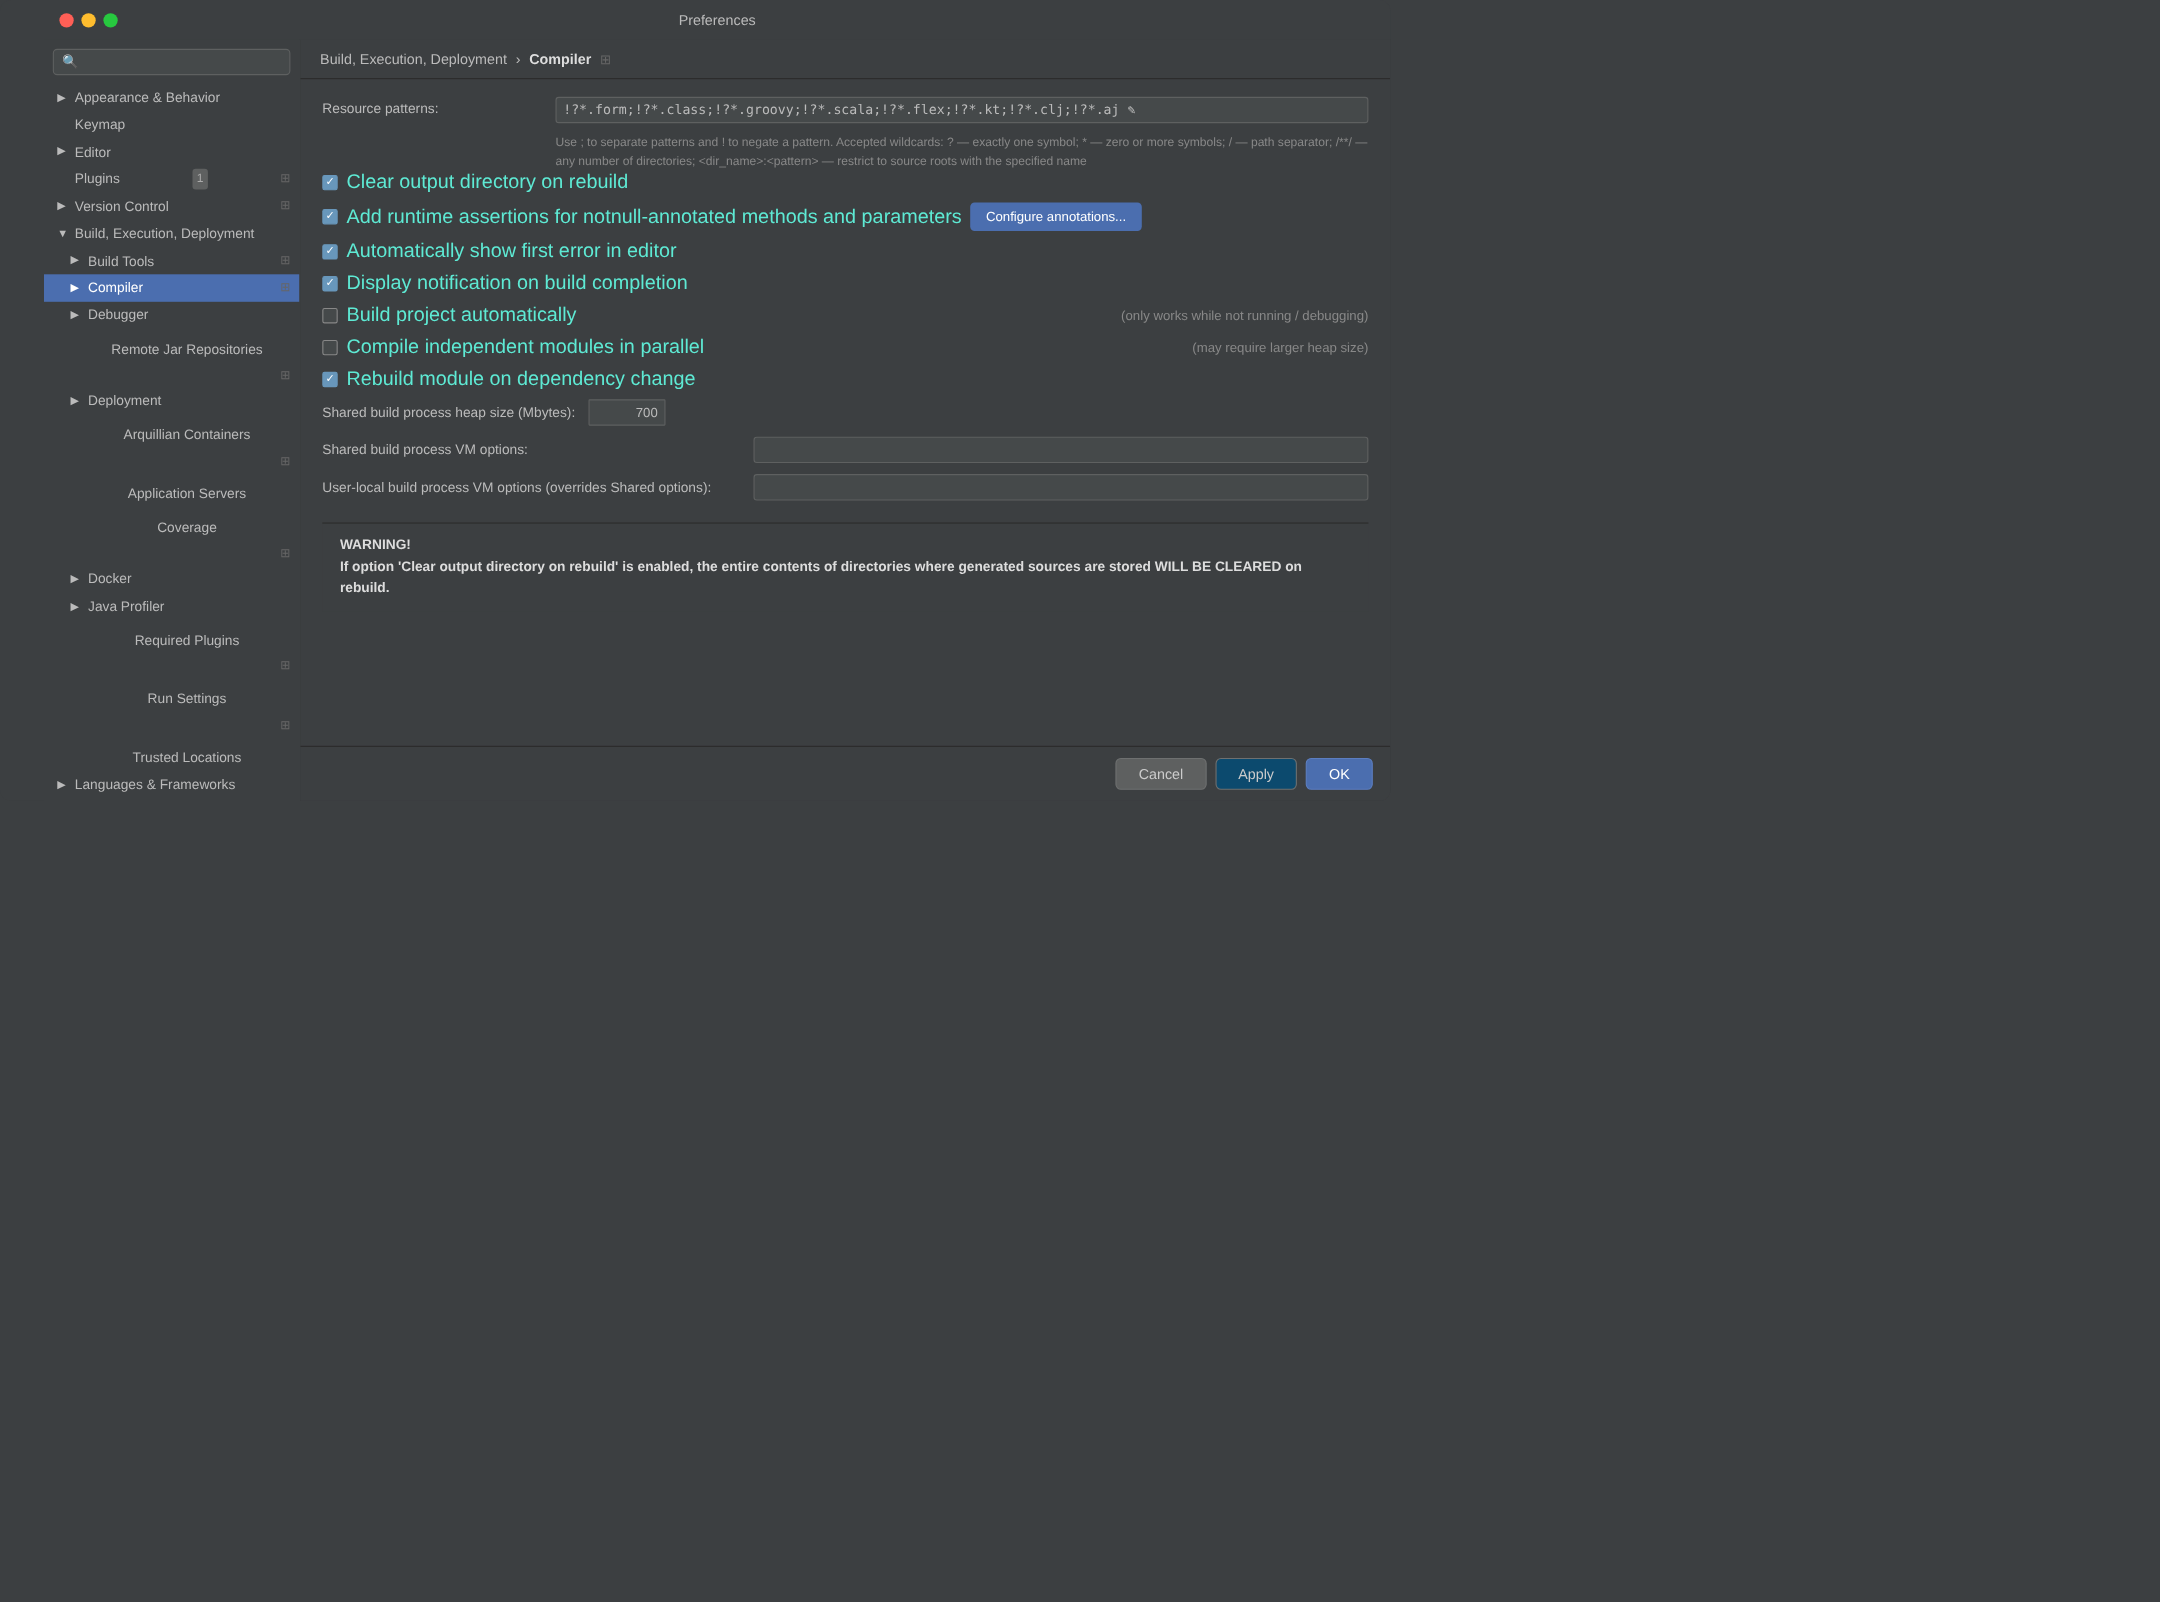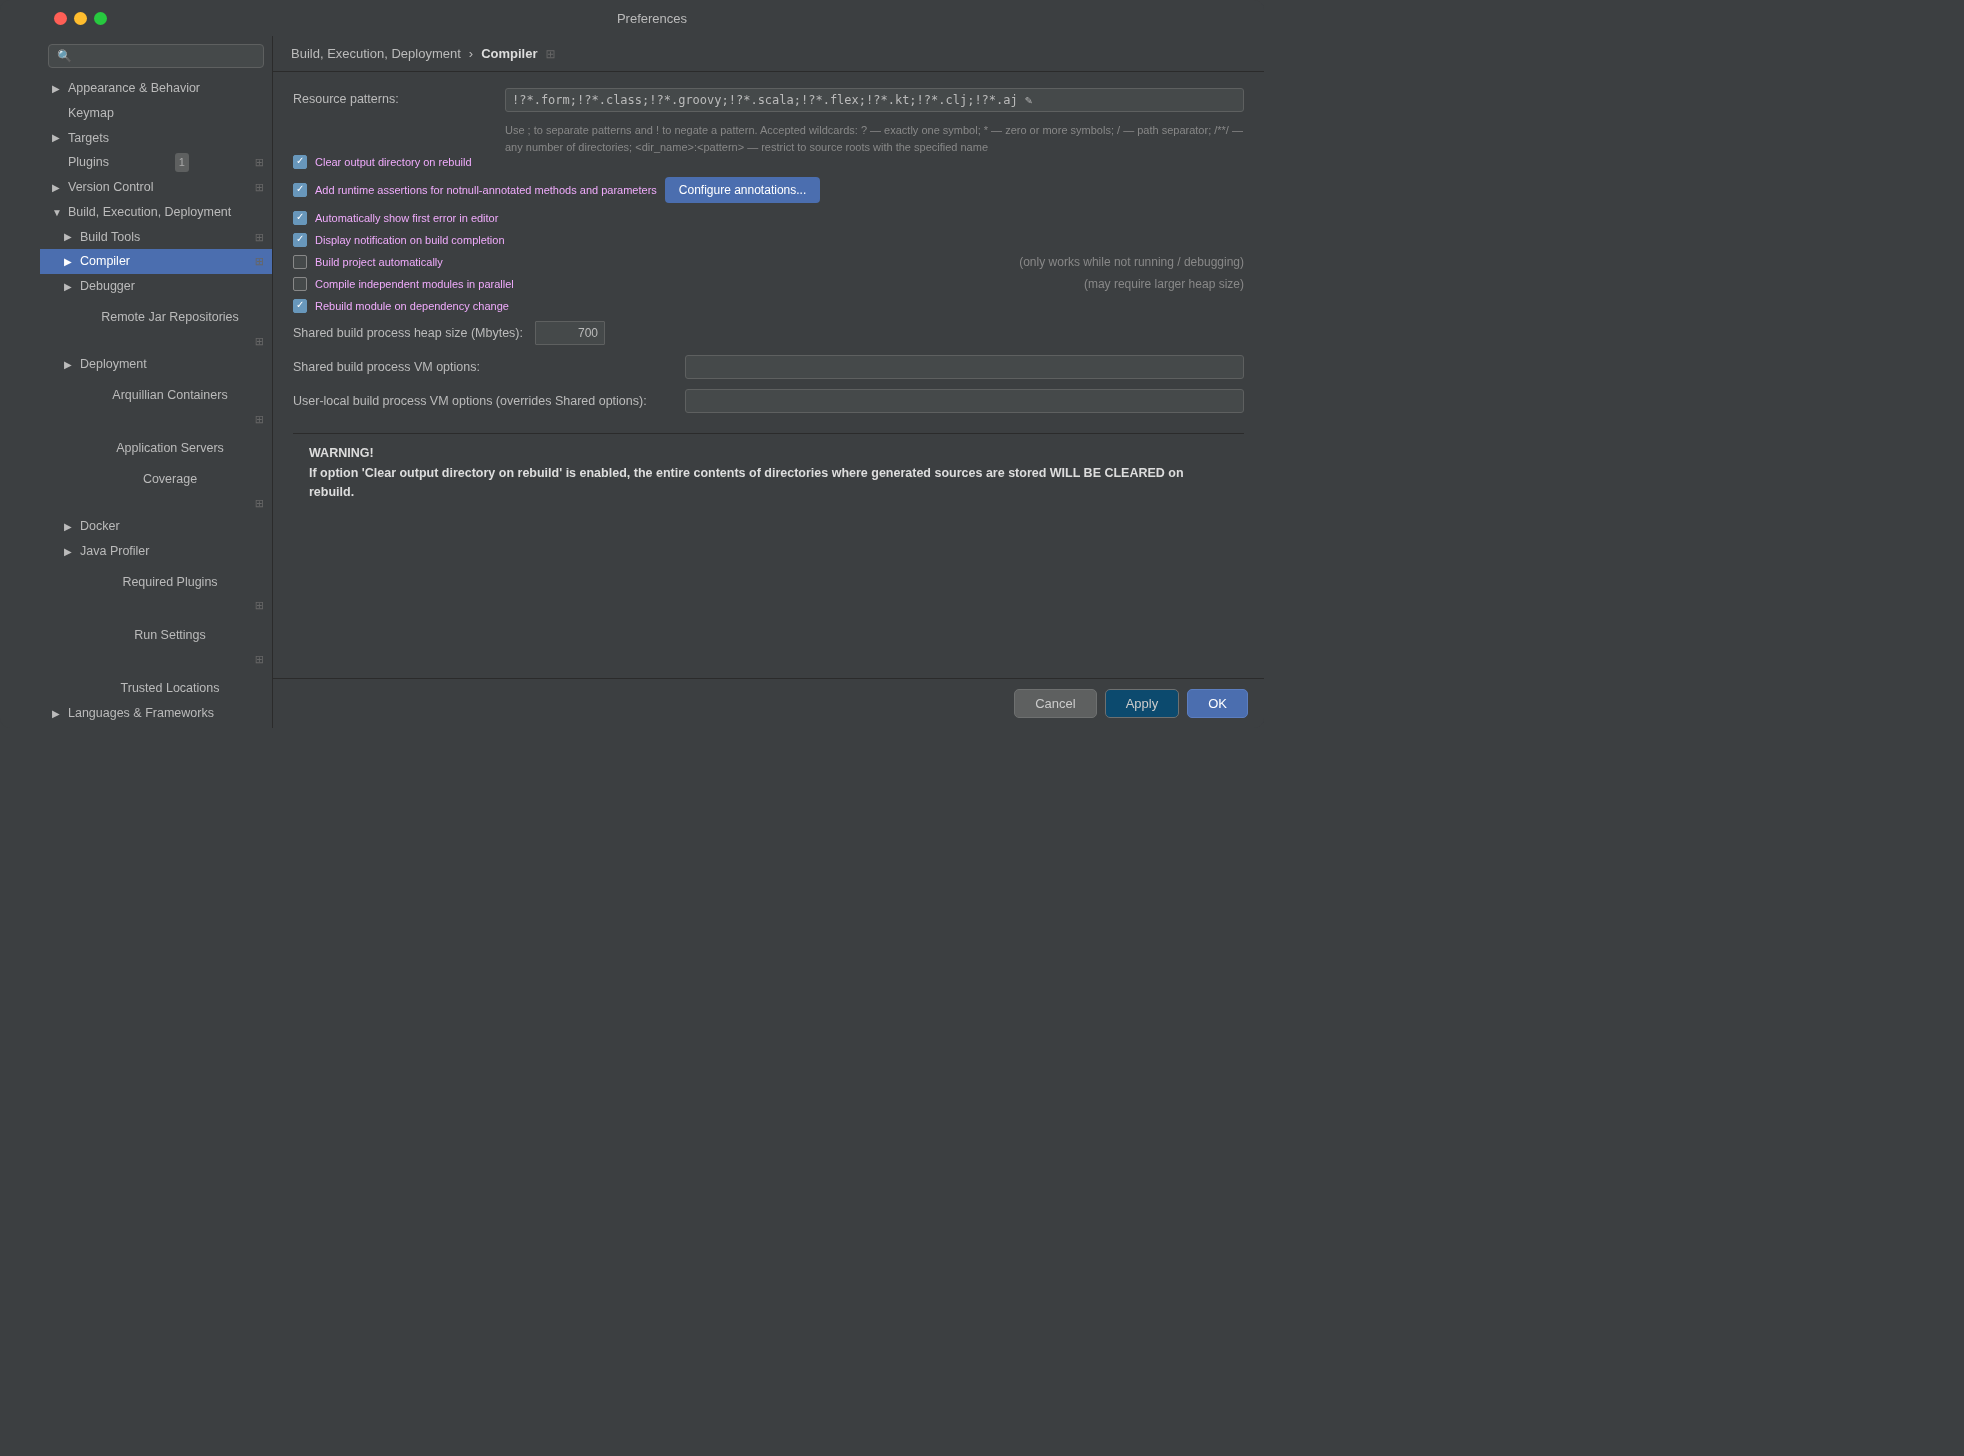--- a/index.html
+++ b/index.html
@@ -204,22 +204,22 @@
       gap: 8px;
     }
 
     .checkbox-row .side-note {
       margin-left: auto;
       color: #888;
       font-size: 12px;
     }
 
     .checkbox-label {
-      color: #f0abfc;
-      font-size: 11px;
+      color: #5eead4;
+      font-size: 18px;
     }
 
     input[type="checkbox"] {
       appearance: none;
       -webkit-appearance: none;
       width: 14px;
       height: 14px;
       border: 1px solid #888;
       border-radius: 2px;
       background: #45494a;
@@ -386,21 +386,21 @@
         <span>Appearance &amp; Behavior</span>
       </div>
 
       <div class="nav-item">
         <span class="chevron"> </span>
         <span>Keymap</span>
       </div>
 
       <div class="nav-item">
         <span class="chevron">▶</span>
-        <span>Targets</span>
+        <span>Editor</span>
       </div>
 
       <div class="nav-item">
         <span class="chevron"> </span>
         <span>Plugins</span>
         <span class="badge">1</span>
         <span class="settings-icon">⊞</span>
       </div>
 
       <div class="nav-item">

